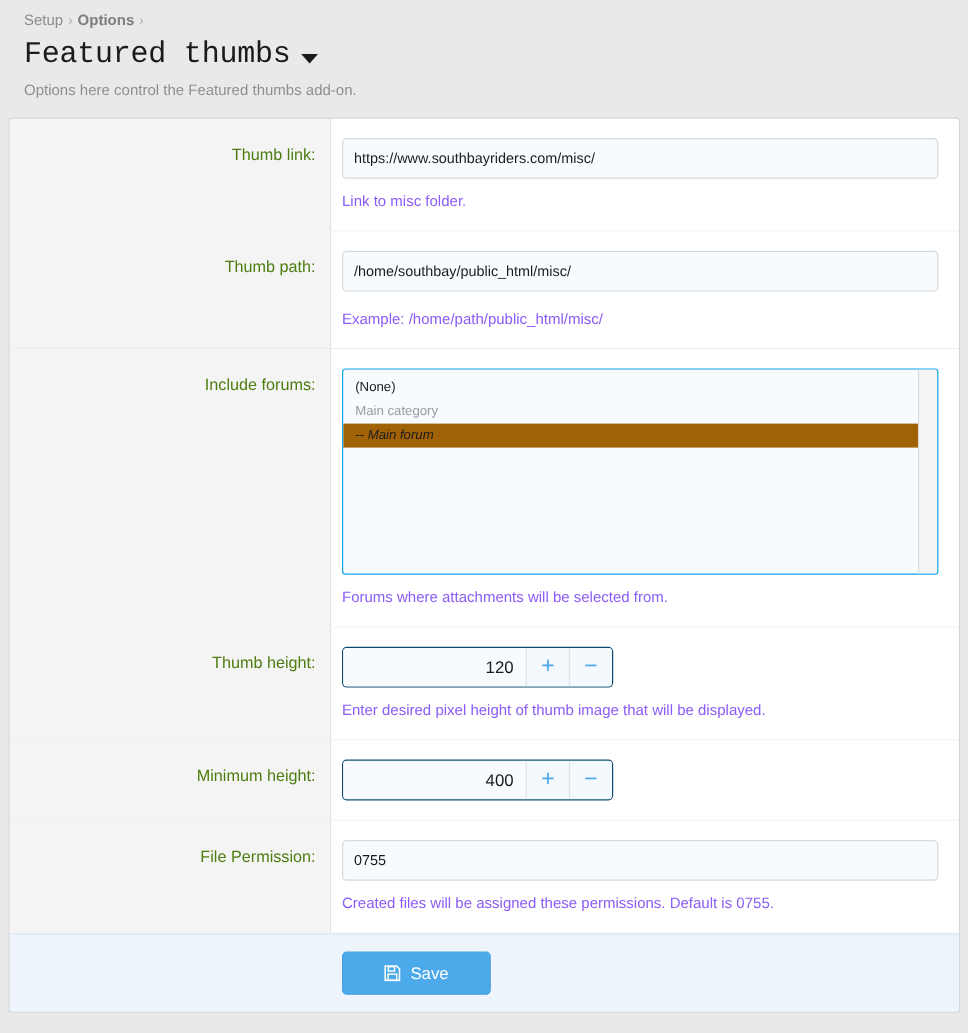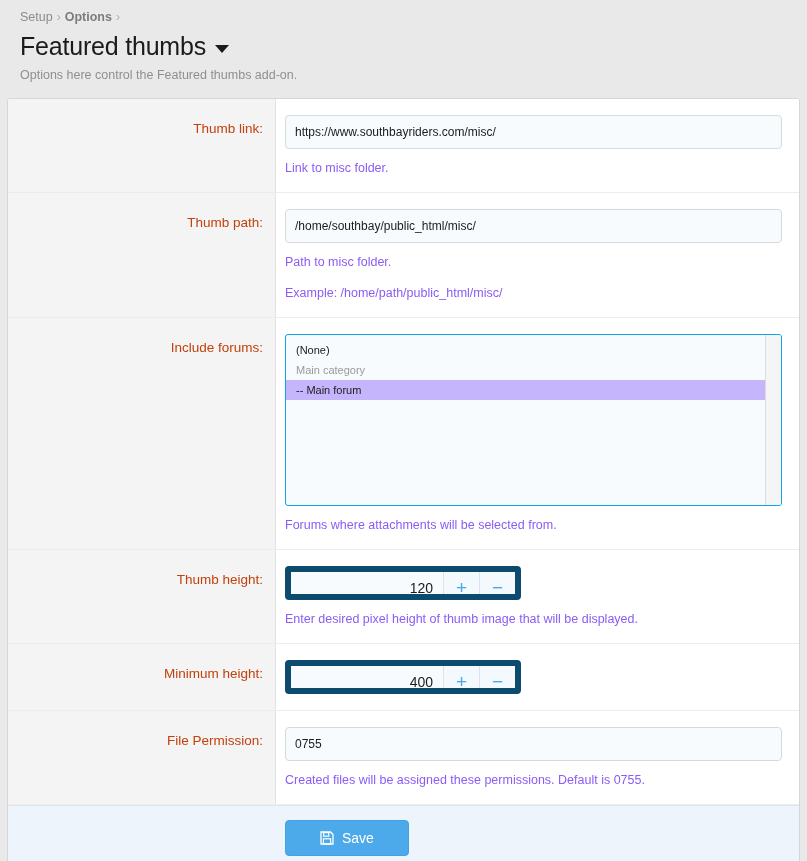--- a/index.html
+++ b/index.html
@@ -30,20 +30,21 @@
   }
   .breadcrumb .crumb { color: #8c8c8c; }
   .breadcrumb .crumb.bold { font-weight: bold; color: #7d7d7d; }
   .breadcrumb .sep { color: #b0b0b0; padding: 0 4px; font-size: 12px; }
 
   
   .title-row {
     padding: 6px 0 0 8px;
     display: flex;
     align-items: center;
+    font-family: Liberation Mono, monospace;
   }
   .page-title {
     font-size: 25px;
     color: #1b1b1b;
     font-weight: normal;
     letter-spacing: -0.2px;
     line-height: 30px;
   }
   .caret {
     display: inline-block;
@@ -84,21 +85,21 @@
   .form-row:last-of-type { border-bottom: none; }
 
   .label-cell {
     width: 268px;
     flex: 0 0 268px;
     background: #f4f4f4;
     border-right: 1px solid #e2e2e2;
     text-align: right;
     padding: 22px 12px 0 10px;
     font-size: 13.5px;
-    color: #c2410c;
+    color: #4d7c0f;
     align-self: stretch;
     min-height: 100%;
   }
 
   .field-cell {
     flex: 1 1 auto;
     padding: 16px 17px 16px 9px;
     background: #ffffff;
   }
 
@@ -145,35 +146,36 @@
     padding: 1px 0 1px 10px;
     line-height: 18px;
     color: #1b1b1b;
     white-space: nowrap;
     cursor: default;
   }
   .opt.group {
     color: #9a9a9a;
   }
   .opt.selected {
-    background: #c4b5fd;
-    color: #1b1b1b;
+    background: #a16207;
+    color: #1b1b1b;
+    font-style: italic;
   }
   .list-scrollbar {
     position: absolute;
     right: 0; top: 0; bottom: 0;
     width: 16px;
     background: #f5f5f5;
     border-left: 1px solid #dcdcdc;
   }
 
   
   .stepper {
     display: inline-flex;
-    border: 6px solid #0c4a6e;
+    border: 1px solid #0c4a6e;
     border-radius: 4px;
     overflow: hidden;
     height: 34px;
     background: #f7fbfe;
   }
   .stepper input {
     width: 152px;
     height: 32px;
     border: none;
     outline: none;
@@ -244,21 +246,20 @@
       <div class="field-cell">
         <input class="text-input" type="text" value="https://www.southbayriders.com/misc/" style="">
         <div class="hint">Link to misc folder.</div>
       </div>
     </div>
 
     <div class="form-row">
       <div class="label-cell">Thumb path:</div>
       <div class="field-cell">
         <input class="text-input" type="text" value="/home/southbay/public_html/misc/" style="">
-        <div class="hint">Path to misc folder.</div>
         <div class="hint second">Example: /home/path/public_html/misc/</div>
       </div>
     </div>
 
     <div class="form-row">
       <div class="label-cell">Include forums:</div>
       <div class="field-cell">
         <div class="listbox">
           <div class="listbox-inner">
             <div class="opt">(None)</div>

